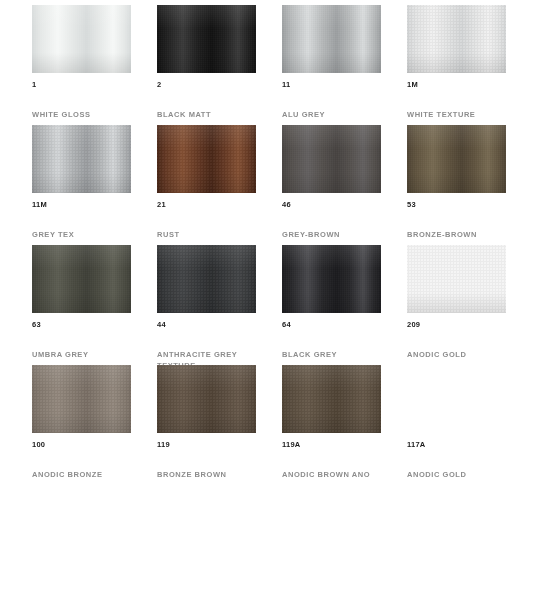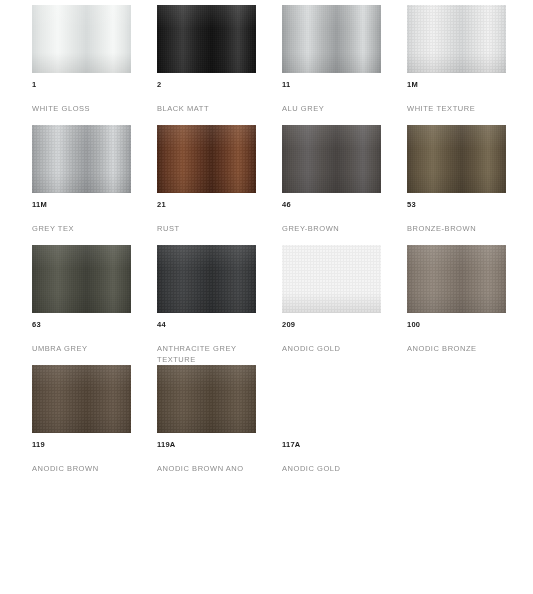--- a/index.html
+++ b/index.html
@@ -78,23 +78,23 @@
   .swatch-code {
     margin-top: 7px;
     font-size: 7.5px;
     font-weight: bold;
     color: #1c1c1c;
     letter-spacing: 0.25px;
     line-height: 9px;
     white-space: nowrap;
   }
   .swatch-name {
-    margin-top: 14px;
+    margin-top: 20px;
     font-size: 7.5px;
-    font-weight: normal;
+    font-weight: bold;
     color: #8d8d8d;
     letter-spacing: 0.55px;
     line-height: 11px;
     max-width: 105px;
   }
 </style>
 </head>
 <body>
 
 <div id="swatch-sheet">
@@ -173,20 +173,28 @@
       </div>
       <div class="swatch-cell">
         <div class="swatch-chip grain-heavy" style="background: linear-gradient(90deg, rgb(47, 49, 51) 0%, rgb(58, 60, 62) 9%, rgb(70, 72, 74) 26%, rgb(58, 60, 62) 41%, rgb(47, 49, 51) 55%, rgb(58, 60, 62) 68%, rgb(70, 72, 74) 82%, rgb(58, 60, 62) 93%, rgb(47, 49, 51) 100%);">
           <span class="sheen" style="background: linear-gradient(rgba(255, 255, 255, 0.1) 0%, rgba(255, 255, 255, 0) 35%, rgba(0, 0, 0, 0) 70%, rgba(0, 0, 0, 0.1) 100%);"></span>
           <span class="grain"></span>
         </div>
         <div class="swatch-code">44</div>
         <div class="swatch-name">ANTHRACITE GREY TEXTURE</div>
       </div>
       <div class="swatch-cell">
+        <div class="swatch-chip" style="background: linear-gradient(90deg, rgb(27, 27, 30) 0%, rgb(39, 39, 42) 9%, rgb(72, 72, 76) 26%, rgb(39, 39, 42) 41%, rgb(27, 27, 30) 55%, rgb(39, 39, 42) 68%, rgb(72, 72, 76) 82%, rgb(39, 39, 42) 93%, rgb(27, 27, 30) 100%);">
+          <span class="sheen" style="background: linear-gradient(rgba(255, 255, 255, 0.1) 0%, rgba(255, 255, 255, 0) 35%, rgba(0, 0, 0, 0) 70%, rgba(0, 0, 0, 0.1) 100%);"></span>
+          <span class="grain"></span>
+        </div>
+        <div class="swatch-code">64</div>
+        <div class="swatch-name">BLACK GREY</div>
+      </div>
+      <div class="swatch-cell">
         <div class="swatch-chip grain-heavy">
           <span class="sheen" style="background: linear-gradient(rgba(255, 255, 255, 0.1) 0%, rgba(255, 255, 255, 0) 35%, rgba(0, 0, 0, 0) 70%, rgba(0, 0, 0, 0.1) 100%);"></span>
           <span class="grain"></span>
         </div>
         <div class="swatch-code">209</div>
         <div class="swatch-name">ANODIC GOLD</div>
       </div>
       <div class="swatch-cell">
         <div class="swatch-chip grain-heavy" style="background: linear-gradient(90deg, rgb(127, 116, 106) 0%, rgb(140, 129, 118) 9%, rgb(153, 142, 131) 26%, rgb(140, 129, 118) 41%, rgb(127, 116, 106) 55%, rgb(140, 129, 118) 68%, rgb(153, 142, 131) 82%, rgb(140, 129, 118) 93%, rgb(127, 116, 106) 100%);">
           <span class="sheen" style="background: linear-gradient(rgba(255, 255, 255, 0.1) 0%, rgba(255, 255, 255, 0) 35%, rgba(0, 0, 0, 0) 70%, rgba(0, 0, 0, 0.1) 100%);"></span>
@@ -194,21 +202,21 @@
         </div>
         <div class="swatch-code">100</div>
         <div class="swatch-name">ANODIC BRONZE</div>
       </div>
       <div class="swatch-cell">
         <div class="swatch-chip grain-heavy" style="background: linear-gradient(90deg, rgb(85, 71, 57) 0%, rgb(95, 81, 67) 9%, rgb(107, 92, 77) 26%, rgb(95, 81, 67) 41%, rgb(85, 71, 57) 55%, rgb(95, 81, 67) 68%, rgb(107, 92, 77) 82%, rgb(95, 81, 67) 93%, rgb(85, 71, 57) 100%);">
           <span class="sheen" style="background: linear-gradient(rgba(255, 255, 255, 0.1) 0%, rgba(255, 255, 255, 0) 35%, rgba(0, 0, 0, 0) 70%, rgba(0, 0, 0, 0.1) 100%);"></span>
           <span class="grain"></span>
         </div>
         <div class="swatch-code">119</div>
-        <div class="swatch-name">ANODIC BROWN</div>
+        <div class="swatch-name">BRONZE BROWN</div>
       </div>
       <div class="swatch-cell">
         <div class="swatch-chip grain-heavy" style="background: linear-gradient(90deg, rgb(84, 71, 56) 0%, rgb(94, 81, 66) 9%, rgb(106, 92, 76) 26%, rgb(94, 81, 66) 41%, rgb(84, 71, 56) 55%, rgb(94, 81, 66) 68%, rgb(106, 92, 76) 82%, rgb(94, 81, 66) 93%, rgb(84, 71, 56) 100%);">
           <span class="sheen" style="background: linear-gradient(rgba(255, 255, 255, 0.1) 0%, rgba(255, 255, 255, 0) 35%, rgba(0, 0, 0, 0) 70%, rgba(0, 0, 0, 0.1) 100%);"></span>
           <span class="grain"></span>
         </div>
         <div class="swatch-code">119A</div>
         <div class="swatch-name">ANODIC BROWN ANO</div>
       </div>
       <div class="swatch-cell">

